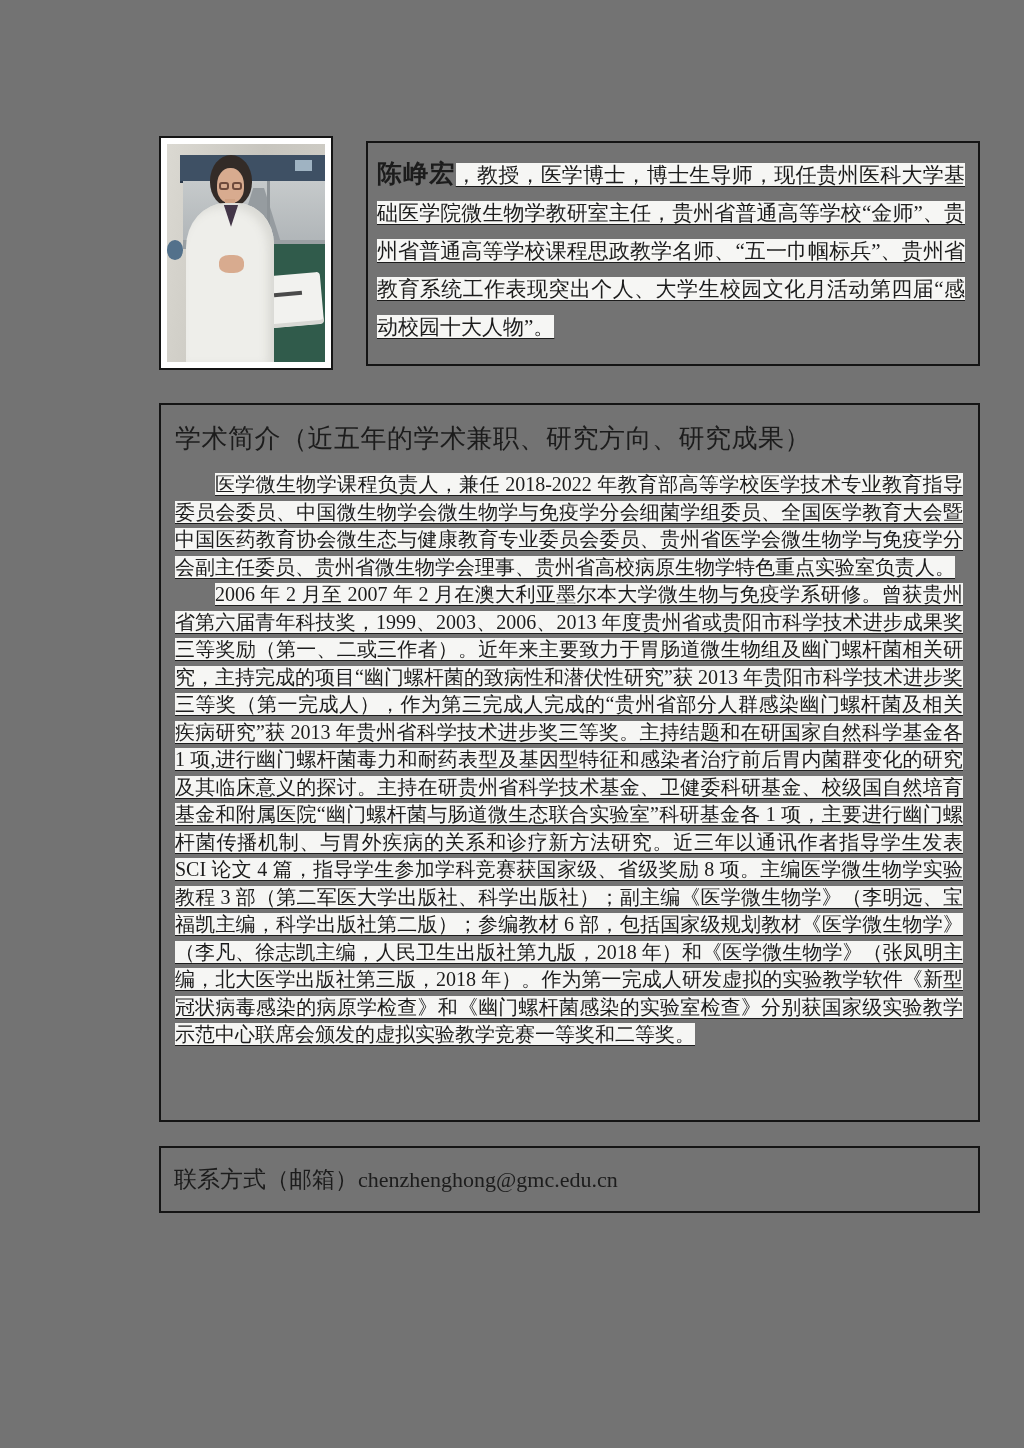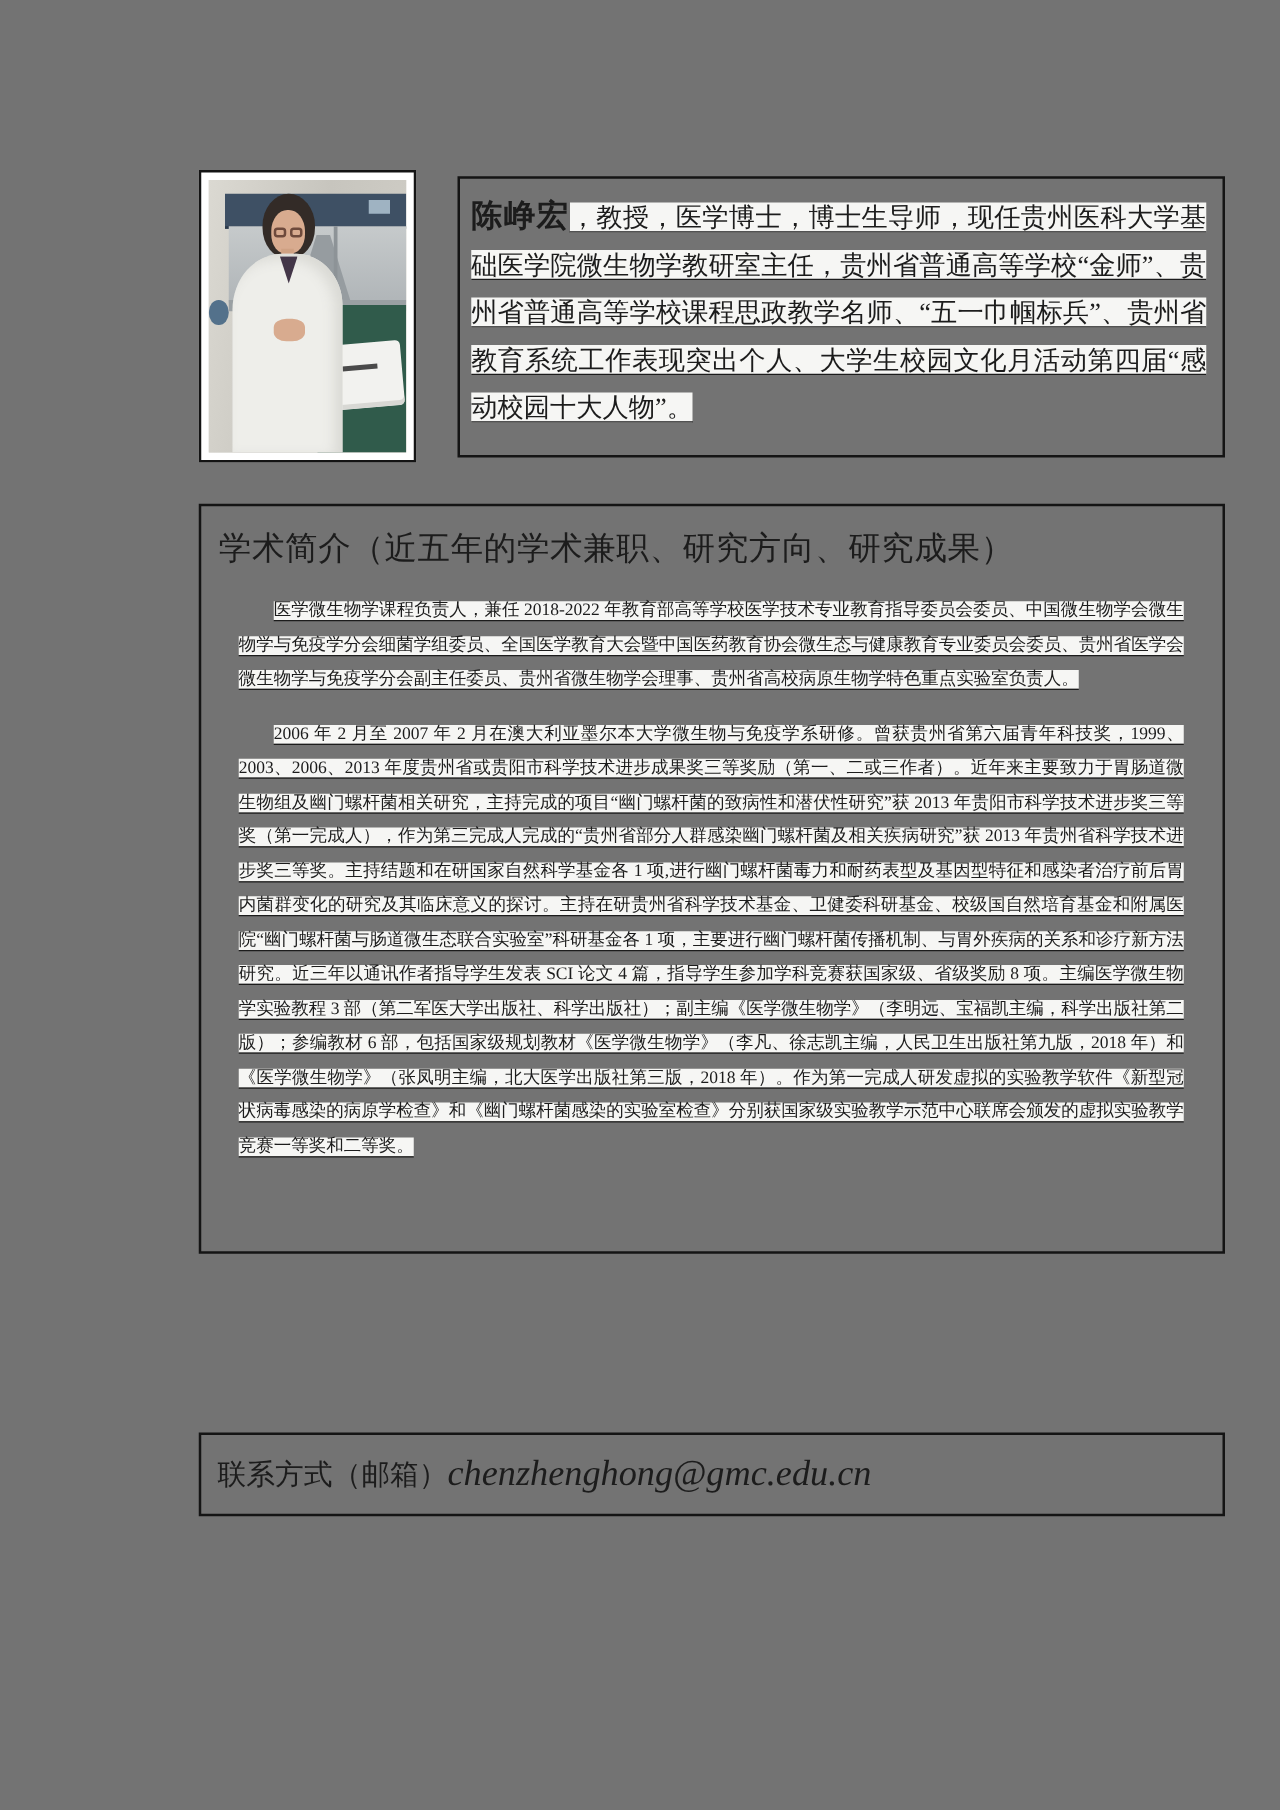--- a/index.html
+++ b/index.html
@@ -38,31 +38,31 @@
   
   .bio-box{position:absolute;left:366px;top:141px;width:614px;height:225px;
            border:2px solid #141414;box-sizing:border-box;padding:11px 13px 0 9px;}
   .bio-text{margin:0;font-size:21px;line-height:38px;text-align:justify;}
   .bio-name{font-family:"Liberation Sans","DejaVu Sans",sans-serif;font-weight:700;
             font-size:25px;letter-spacing:1px;}
   .u{text-decoration:underline;text-underline-offset:4px;text-decoration-thickness:1px;
      background:#f6f6f4;}
 
   
-  .academic-box{position:absolute;left:159px;top:403px;width:821px;height:600px;
+  .academic-box{position:absolute;left:159px;top:403px;width:821px;height:719px;
                 border:2px solid #141414;box-sizing:border-box;padding:14px 15px 0 14px;}
   .academic-title{margin:0 0 12px 0;font-size:26px;font-weight:400;line-height:40px;letter-spacing:0.5px;}
-  .body-para{margin:16px;font-size:14px;line-height:27.5px;text-align:justify;text-indent:2em;}
+  .body-para{margin:0;font-size:20px;line-height:27.5px;text-align:justify;text-indent:2em;}
 
   
   .contact-box{position:absolute;left:159px;top:1146px;width:821px;height:67px;
                border:2px solid #141414;box-sizing:border-box;display:flex;align-items:center;
                padding-left:13px;}
   .contact-label{font-size:23px;}
-  .contact-email{font-size:29px;font-style:italic;}
+  .contact-email{font-size:22px;}
 </style>
 </head>
 <body>
 
 <div class="page">
 
   <div class="photo-frame">
     <div class="photo-canvas">
       <div class="layer lab-wall"></div>
       <div class="layer cab-top"></div>

